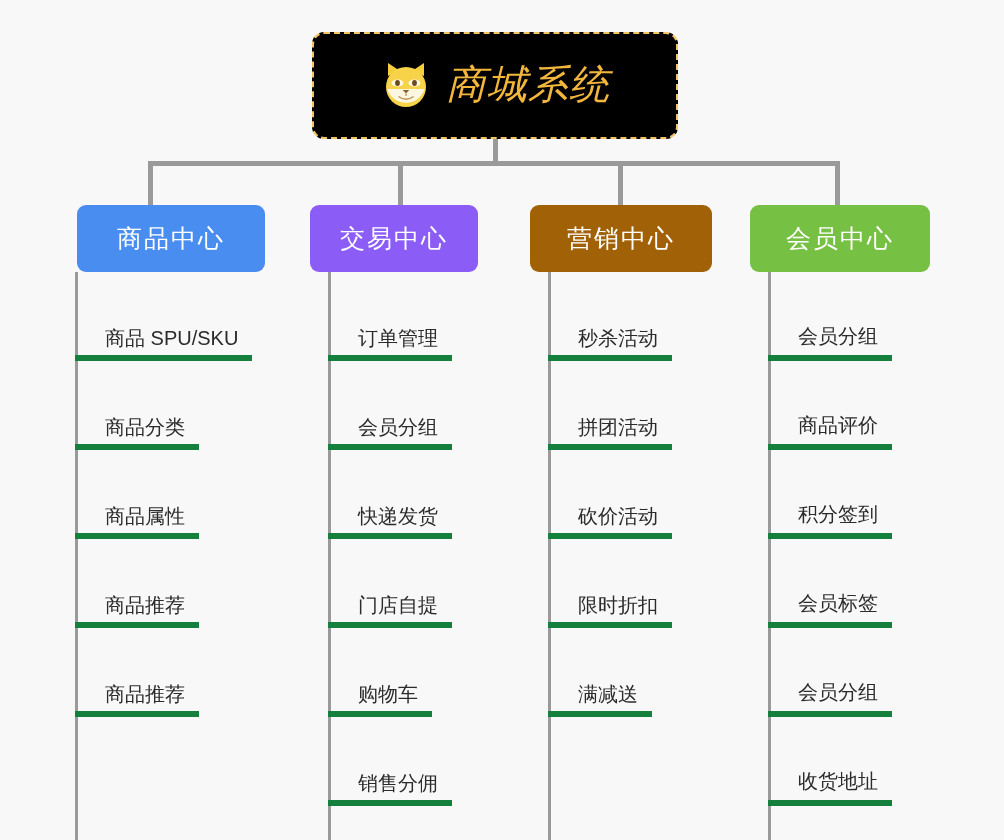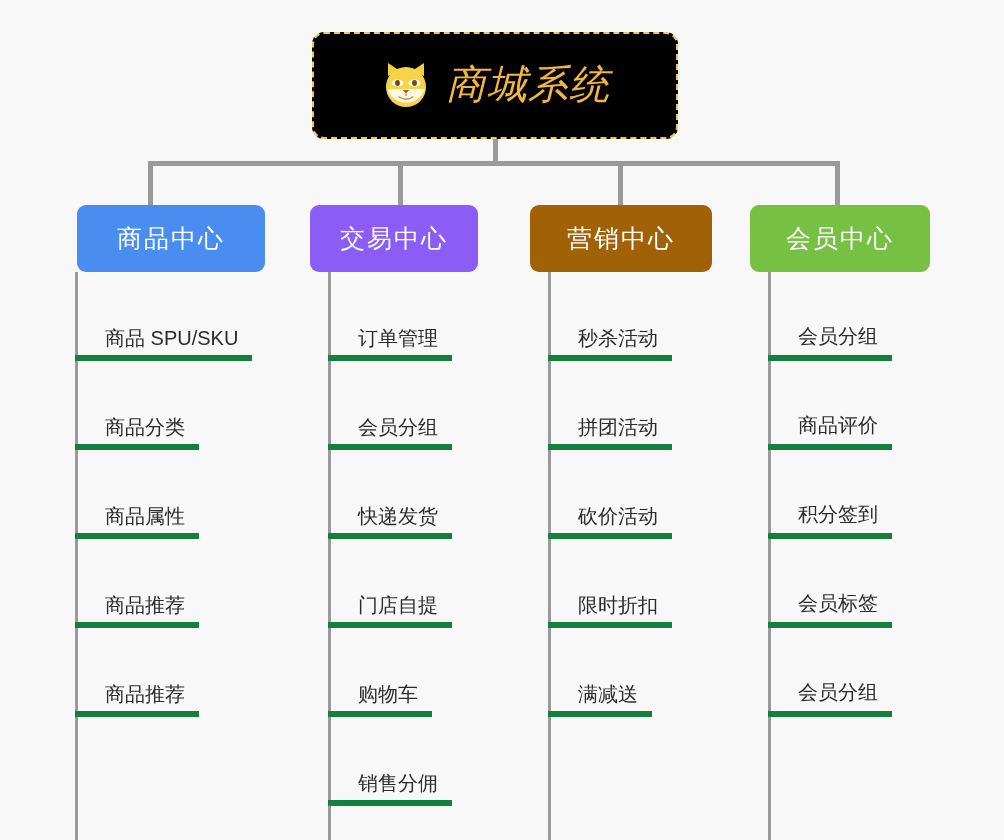--- a/index.html
+++ b/index.html
@@ -252,16 +252,19 @@
         </div>
       <div class="leaf">
           <span class="leaf-label">积分签到</span>
         </div>
       <div class="leaf">
           <span class="leaf-label">会员标签</span>
         </div>
       <div class="leaf">
           <span class="leaf-label">会员分组</span>
         </div>
+      <div class="leaf">
+          <span class="leaf-label">收货地址</span>
+        </div>
     </div>
   </div>
 
 </div>
 
 </body></html>

